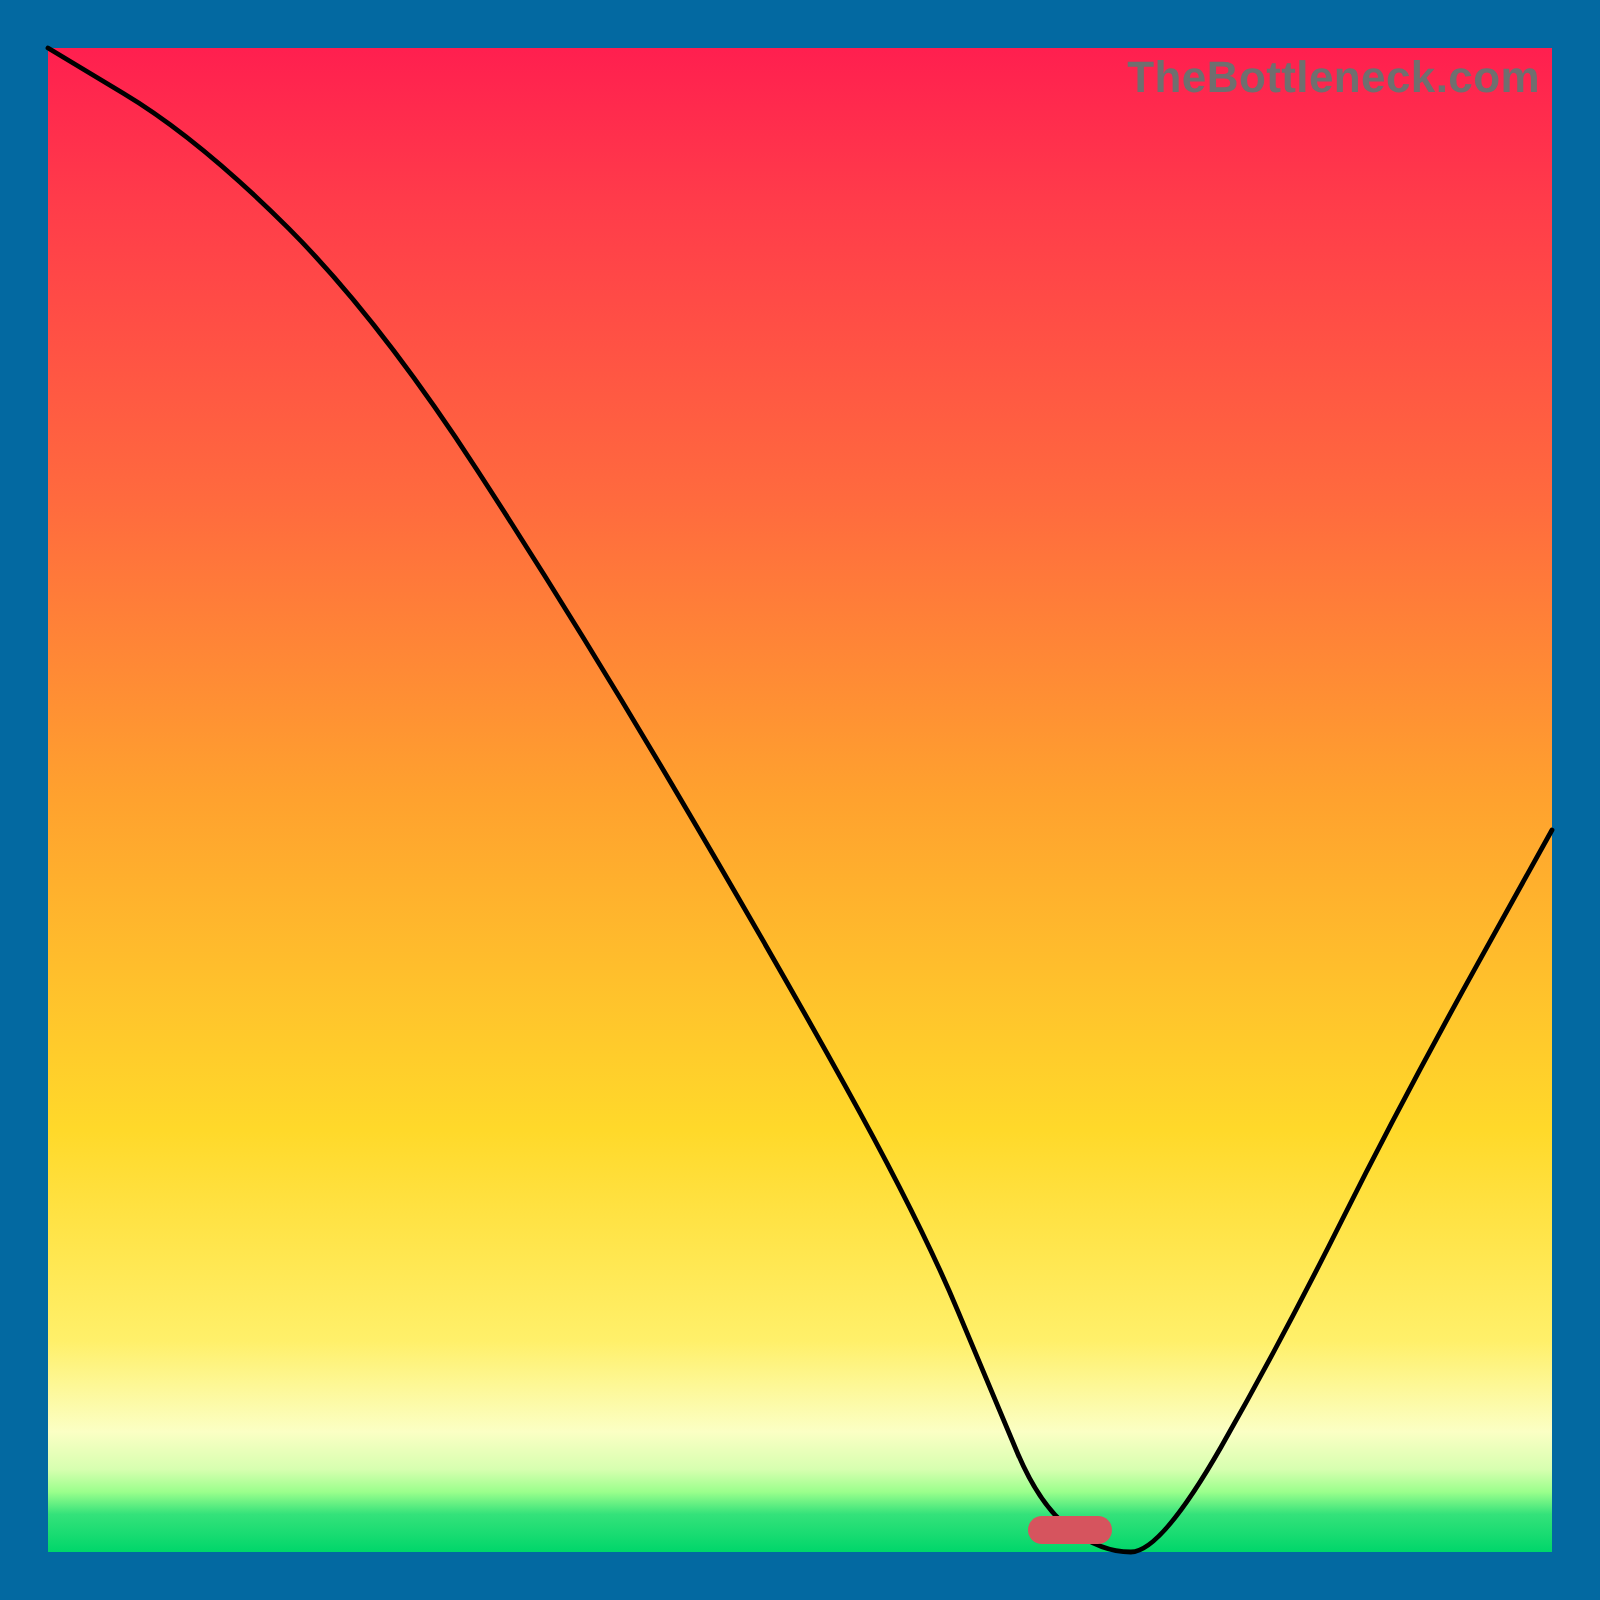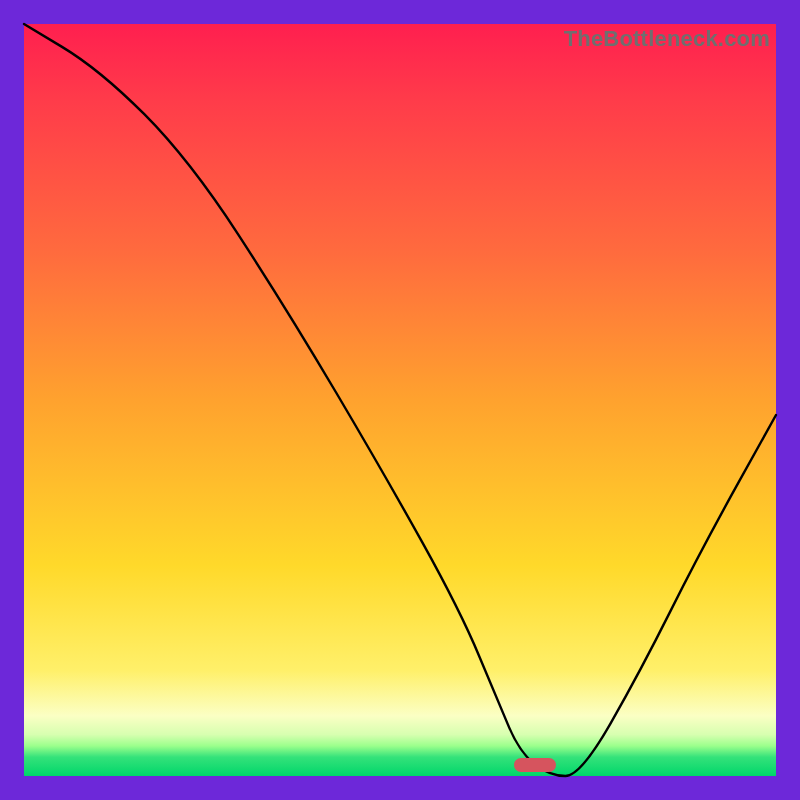--- a/index.html
+++ b/index.html
@@ -7,21 +7,21 @@
     padding: 0;
     width: 800px;
     height: 800px;
     background: #000;
     overflow: hidden;
   }
   .frame {
     position: relative;
     width: 800px;
     height: 800px;
-    background: #6d28d9;
+    background: #0369a1;
   }
   .plot-area {
     position: absolute;
     left: 24px;
     top: 24px;
     width: 752px;
     height: 752px;
     
     background: linear-gradient(
       to bottom,

